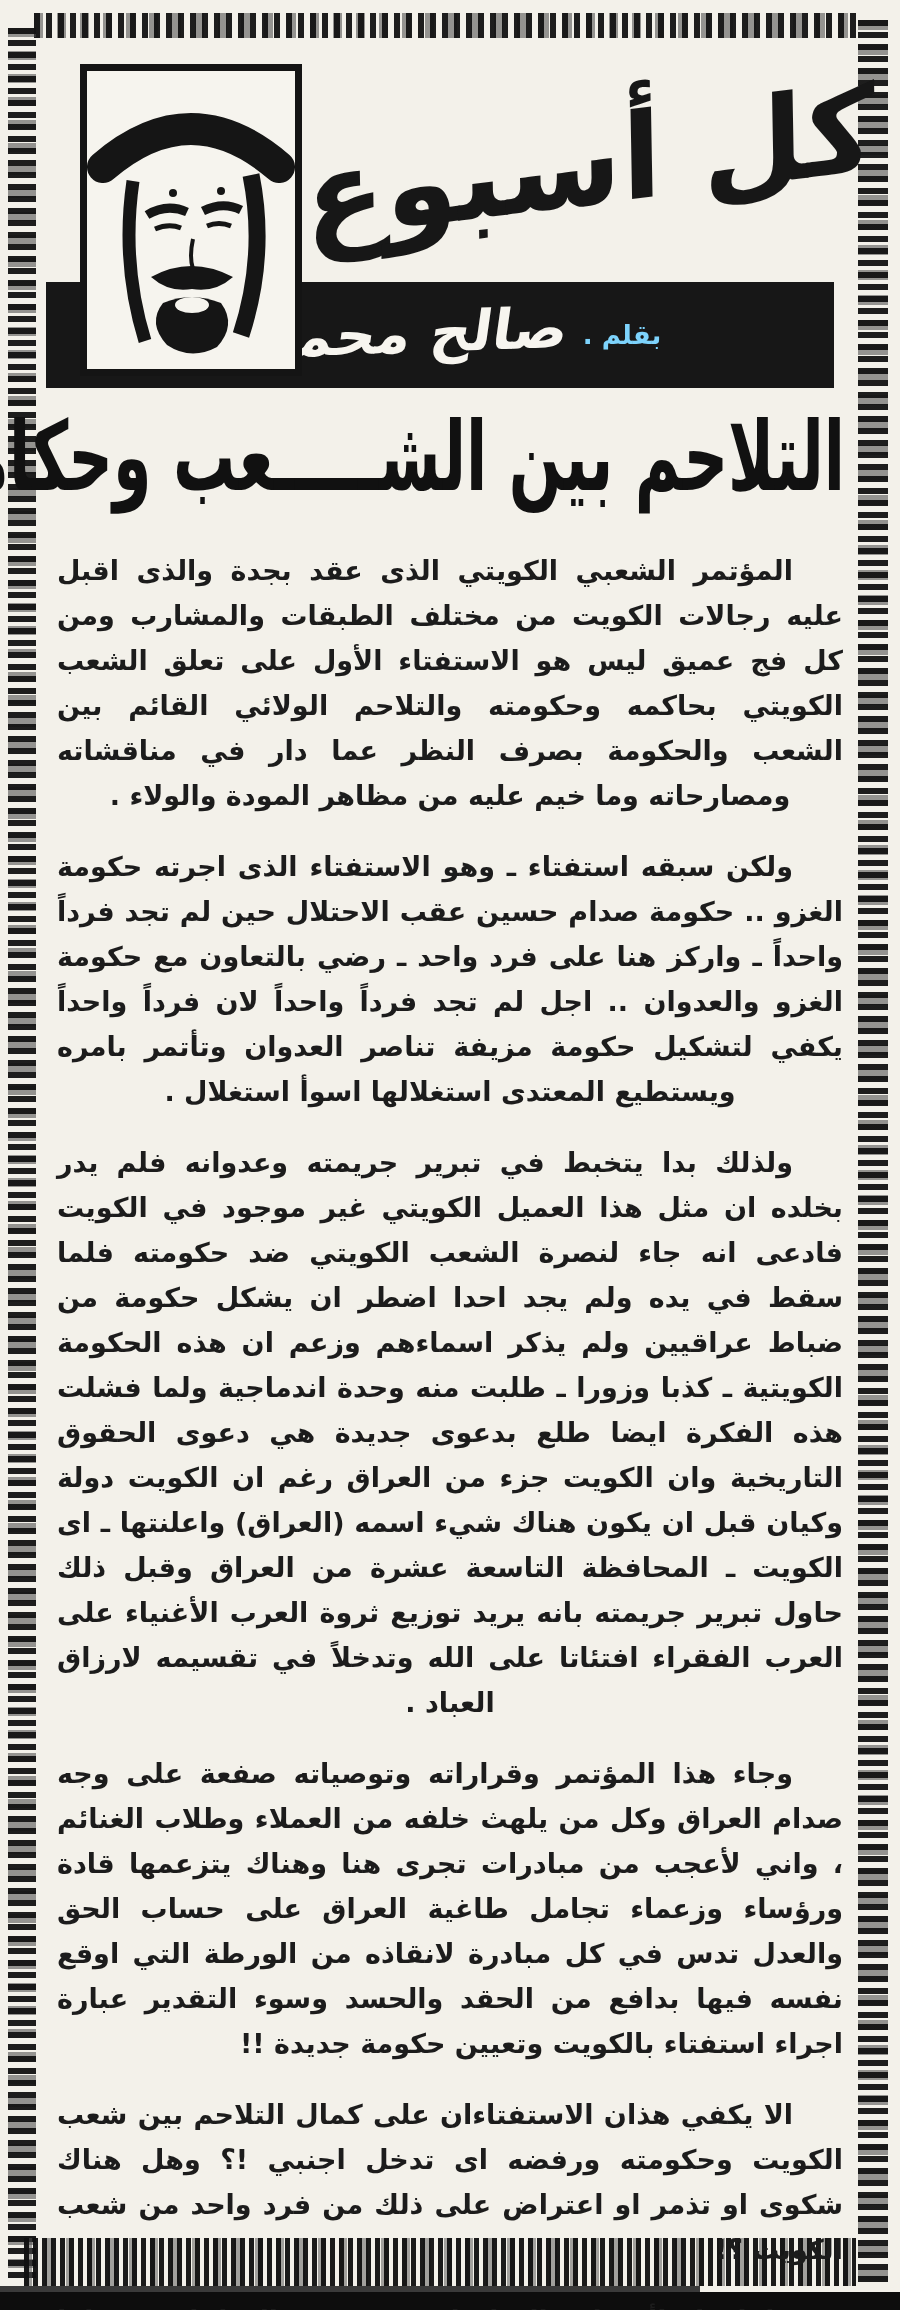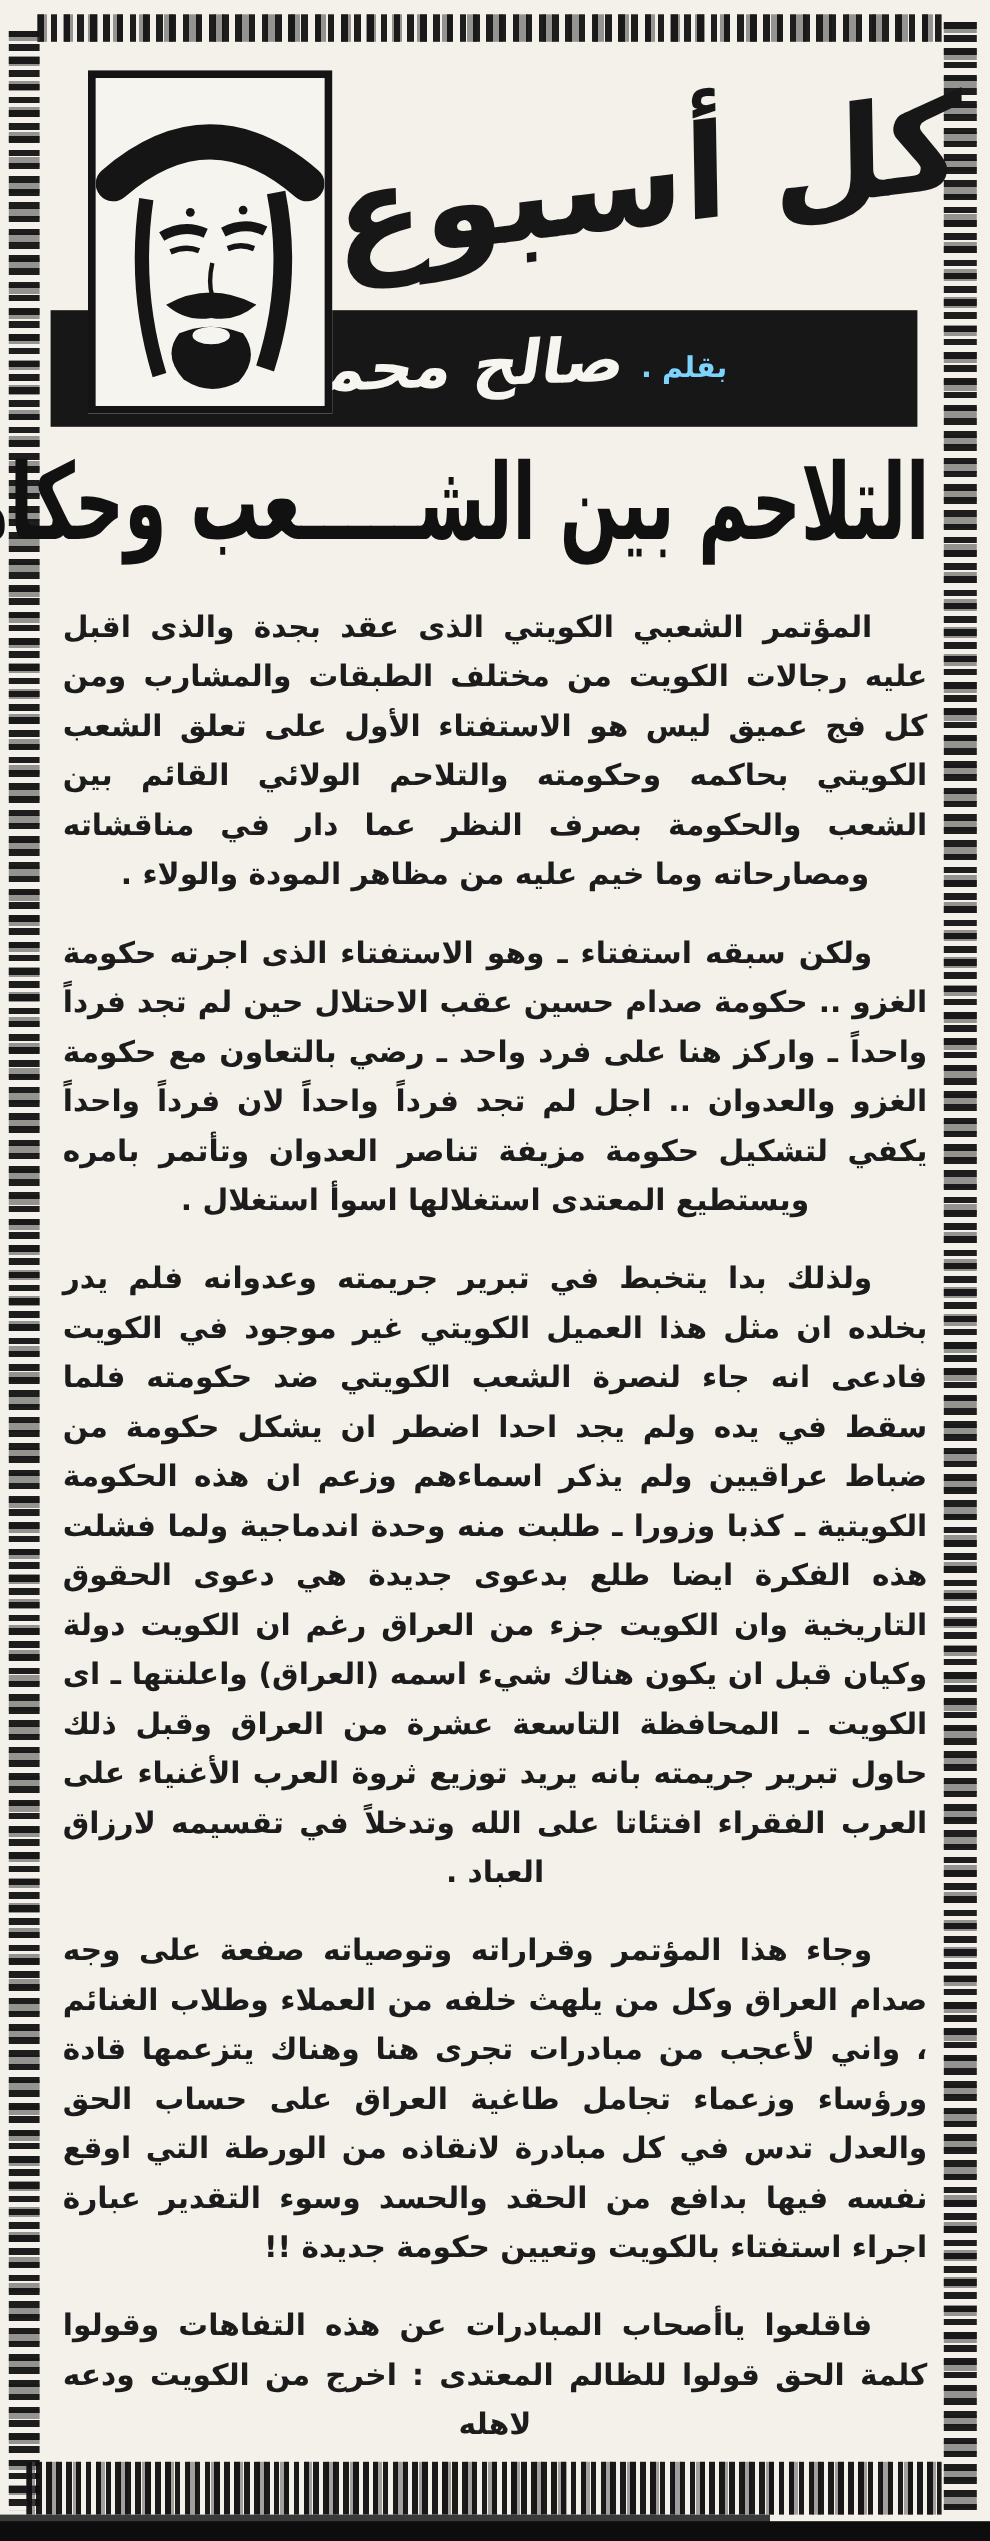--- a/index.html
+++ b/index.html
@@ -144,17 +144,18 @@
     </svg>
   </div>
 
   <div class="headline">التلاحم بين الشـــــعب وحكامه</div>
 
   <div class="body-text">
     <p class="center-last">المؤتمر الشعبي الكويتي الذى عقد بجدة والذى اقبل عليه رجالات الكويت من مختلف الطبقات والمشارب ومن كل فج عميق ليس هو الاستفتاء الأول على تعلق الشعب الكويتي بحاكمه وحكومته والتلاحم الولائي القائم بين الشعب والحكومة بصرف النظر عما دار في مناقشاته ومصارحاته وما خيم عليه من مظاهر المودة والولاء .</p>
     <p class="center-last">ولكن سبقه استفتاء ـ وهو الاستفتاء الذى اجرته حكومة الغزو .. حكومة صدام حسين عقب الاحتلال حين لم تجد فرداً واحداً ـ واركز هنا على فرد واحد ـ رضي بالتعاون مع حكومة الغزو والعدوان .. اجل لم تجد فرداً واحداً لان فرداً واحداً يكفي لتشكيل حكومة مزيفة تناصر العدوان وتأتمر بامره ويستطيع المعتدى استغلالها اسوأ استغلال .</p>
     <p class="center-last">ولذلك بدا يتخبط في تبرير جريمته وعدوانه فلم يدر بخلده ان مثل هذا العميل الكويتي غير موجود في الكويت فادعى انه جاء لنصرة الشعب الكويتي ضد حكومته فلما سقط في يده ولم يجد احدا اضطر ان يشكل حكومة من ضباط عراقيين ولم يذكر اسماءهم وزعم ان هذه الحكومة الكويتية ـ كذبا وزورا ـ طلبت منه وحدة اندماجية ولما فشلت هذه الفكرة ايضا طلع بدعوى جديدة هي دعوى الحقوق التاريخية وان الكويت جزء من العراق رغم ان الكويت دولة وكيان قبل ان يكون هناك شيء اسمه (العراق) واعلنتها ـ اى الكويت ـ المحافظة التاسعة عشرة من العراق وقبل ذلك حاول تبرير جريمته بانه يريد توزيع ثروة العرب الأغنياء على العرب الفقراء افتئاتا على الله وتدخلاً في تقسيمه لارزاق العباد .</p>
     <p>وجاء هذا المؤتمر وقراراته وتوصياته صفعة على وجه صدام العراق وكل من يلهث خلفه من العملاء وطلاب الغنائم ، واني لأعجب من مبادرات تجرى هنا وهناك يتزعمها قادة ورؤساء وزعماء تجامل طاغية العراق على حساب الحق والعدل تدس في كل مبادرة لانقاذه من الورطة التي اوقع نفسه فيها بدافع من الحقد والحسد وسوء التقدير عبارة اجراء استفتاء بالكويت وتعيين حكومة جديدة !!</p>
+    <p>الا يكفي هذان الاستفتاءان على كمال التلاحم بين شعب الكويت وحكومته ورفضه اى تدخل اجنبي !؟ وهل هناك شكوى او تذمر او اعتراض على ذلك من فرد واحد من شعب الكويت ؟!</p>
     <p class="center-last">فاقلعوا ياأصحاب المبادرات عن هذه التفاهات وقولوا كلمة الحق قولوا للظالم المعتدى : اخرج من الكويت ودعه لاهله</p>
 
   </div>
 
 </div>
 
 </body></html>

